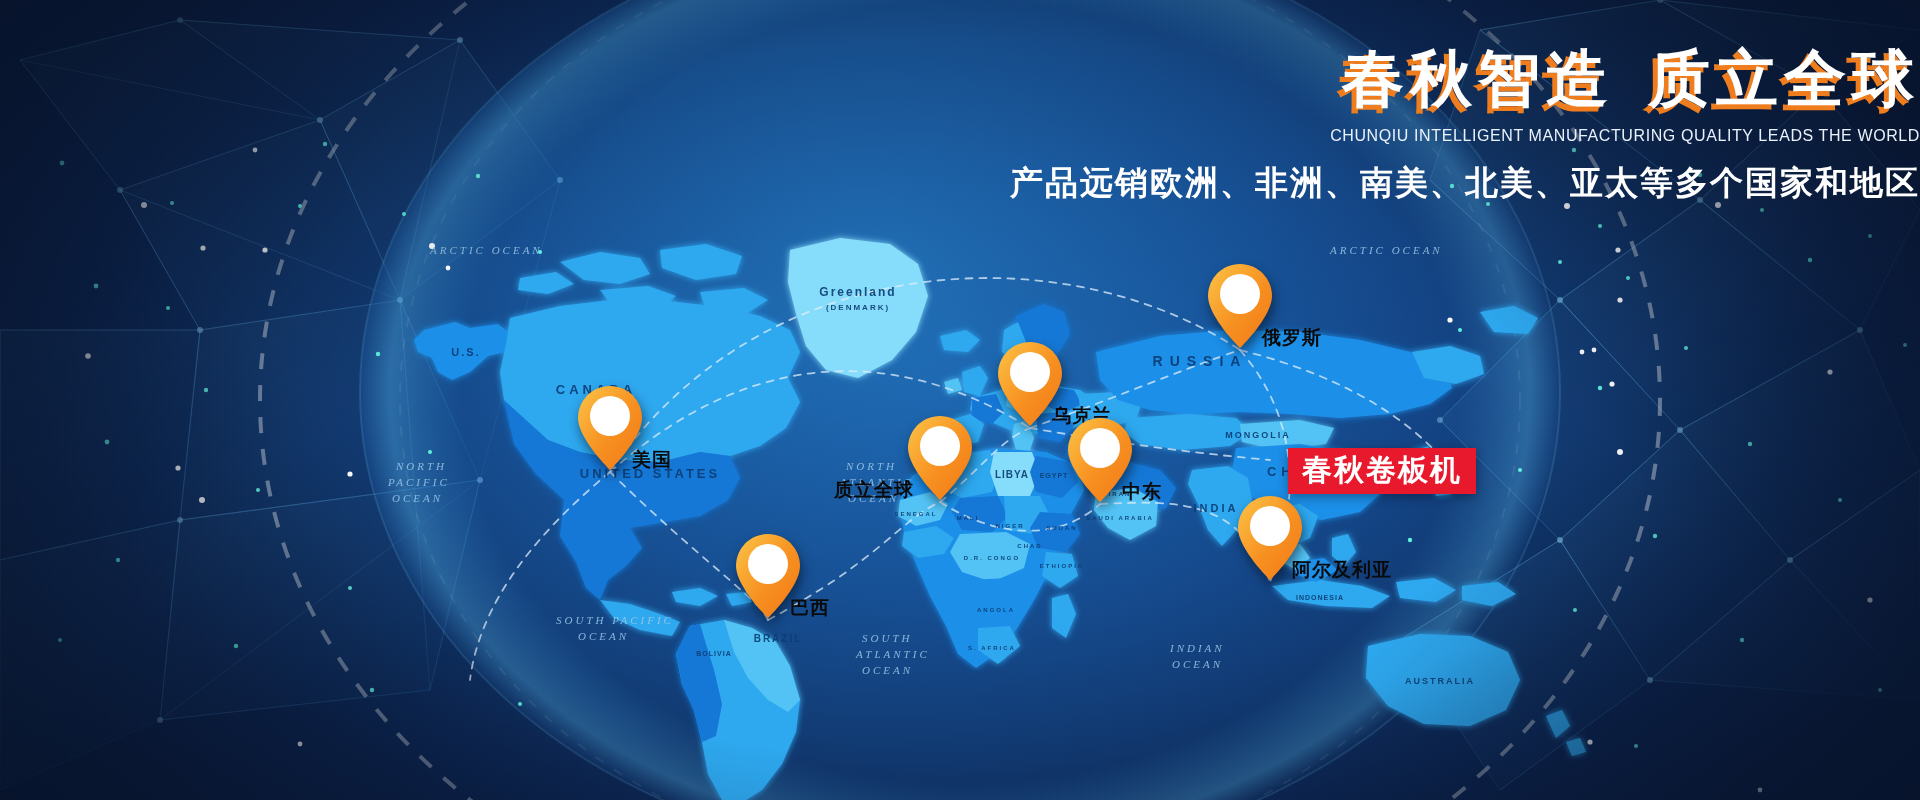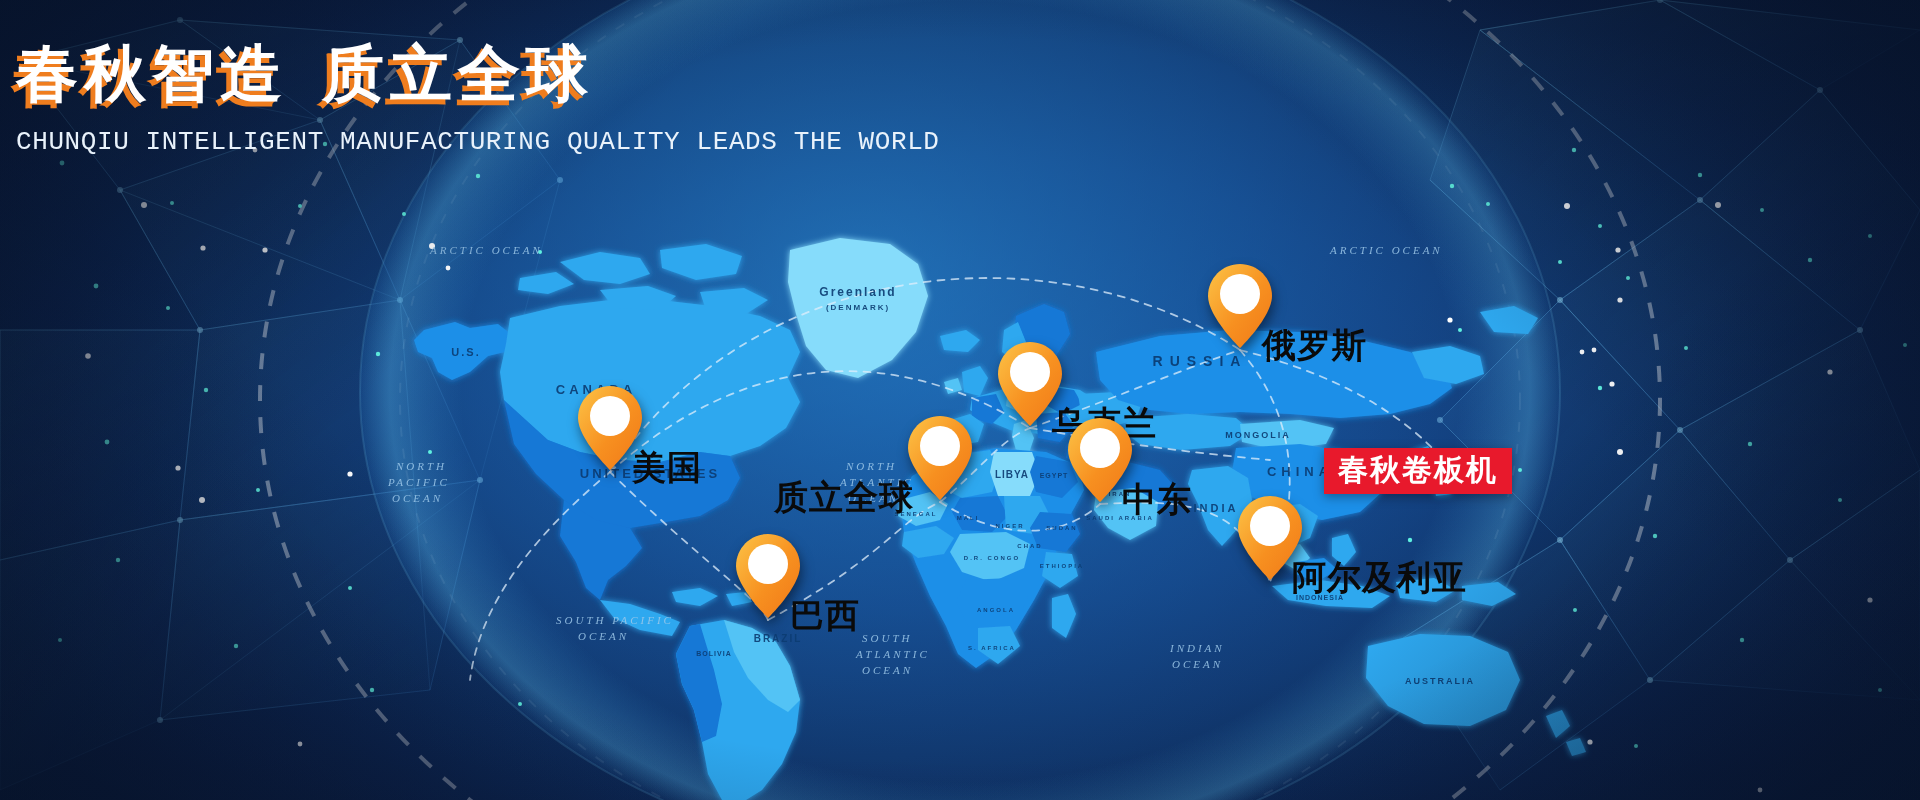--- a/index.html
+++ b/index.html
@@ -25,39 +25,38 @@
     background:
       linear-gradient(135deg, rgba(8,22,48,.75) 0%, rgba(8,22,48,0) 28%),
       linear-gradient(225deg, rgba(8,22,48,.75) 0%, rgba(8,22,48,0) 28%),
       linear-gradient(45deg, rgba(8,22,48,.7) 0%, rgba(8,22,48,0) 26%),
       linear-gradient(315deg, rgba(8,22,48,.7) 0%, rgba(8,22,48,0) 26%);
   }
   svg.layer{width:1920px;height:800px;}
   
   .headline-wrap{
     position:absolute;
-    left:16px;right:0;top:44px;
-    text-align:left;
+    left:8px;right:0;top:44px;
+    text-align:right;
     z-index:40;
-    font-family:Liberation Mono, monospace;
   }
   .headline{
     display:inline-block;
     font-size:62px;
     font-weight:bold;
     letter-spacing:6px;
     color:#ffffff;
     line-height:1.12;
     text-shadow:-5px 5px 0 #ef7d1e;
     white-space:pre;
   }
   .headline .gap{display:inline-block;width:34px;}
   .sub-en{
     margin-top:14px;
-    font-size:26px;
+    font-size:16px;
     letter-spacing:.6px;
     color:#e9f2fb;
     font-weight:400;
     white-space:nowrap;
   }
   .sub-cn{
     margin-top:16px;
     font-size:33px;
     font-weight:bold;
     color:#ffffff;
@@ -76,21 +75,21 @@
     top:-88px;
     width:68px;
     height:88px;
     filter:drop-shadow(2px 6px 6px rgba(2,12,30,.55));
   }
   .pin svg{display:block;width:68px;height:88px;}
   .marker-label{
     position:absolute;
     left:22px;
     top:-22px;
-    font-size:34px;
+    font-size:19px;
     font-weight:bold;
     color:#0a0a0a;
     white-space:nowrap;
     letter-spacing:1px;
     line-height:1;
   }
   .marker.label-left .marker-label{
     left:auto;right:26px;
   }
   
@@ -490,20 +489,21 @@
       <text x="992" y="650" font-size="6">S. AFRICA</text>
       <text x="916" y="516" font-size="6">SENEGAL</text>
       <text x="1120" y="496" font-size="6">IRAN</text>
       <text x="1120" y="520" font-size="6">SAUDI ARABIA</text>
     </g>
   </svg>
 
   <div class="headline-wrap">
     <div class="headline"><span>春秋智造</span><span class="gap"></span><span>质立全球</span></div>
     <div class="sub-en">CHUNQIU INTELLIGENT MANUFACTURING QUALITY LEADS THE WORLD</div>
+    <div class="sub-cn">产品远销欧洲、非洲、南美、北美、亚太等多个国家和地区</div>
   </div>
 
   <div class="marker" style="left:610px;top:472px;">
     <div class="pin">
       <svg viewBox="0 0 68 88">
           <defs>
         <linearGradient id="pg1" x1="0" y1="0" x2="1" y2="1">
           <stop offset="0%" stop-color="#fcc447"></stop>
               <stop offset="55%" stop-color="#f79020"></stop>
           <stop offset="100%" stop-color="#f07818"></stop>
@@ -611,18 +611,18 @@
           <stop offset="100%" stop-color="#f07818"></stop>
             </linearGradient>
           </defs>
         <path d="M34 2 C16.3 2 2 16.3 2 34 C2 55 34 86 34 86 C34 86 66 55 66 34 C66 16.3 51.7 2 34 2 Z" fill="url(#pg7)"></path>
         <circle cx="34" cy="32" r="20" fill="#ffffff"></circle>
         </svg>
     </div>
     <div class="marker-label">阿尔及利亚</div>
   </div>
 
-  <div class="badge" style="left:1324px;top:448px;">春秋卷板机</div>
+  <div class="badge" style="left:1288px;top:448px;">春秋卷板机</div>
 
   <div class="layer corner-dark"></div>
   <div class="layer vignette"></div>
 
 </div>
 
 </body></html>

